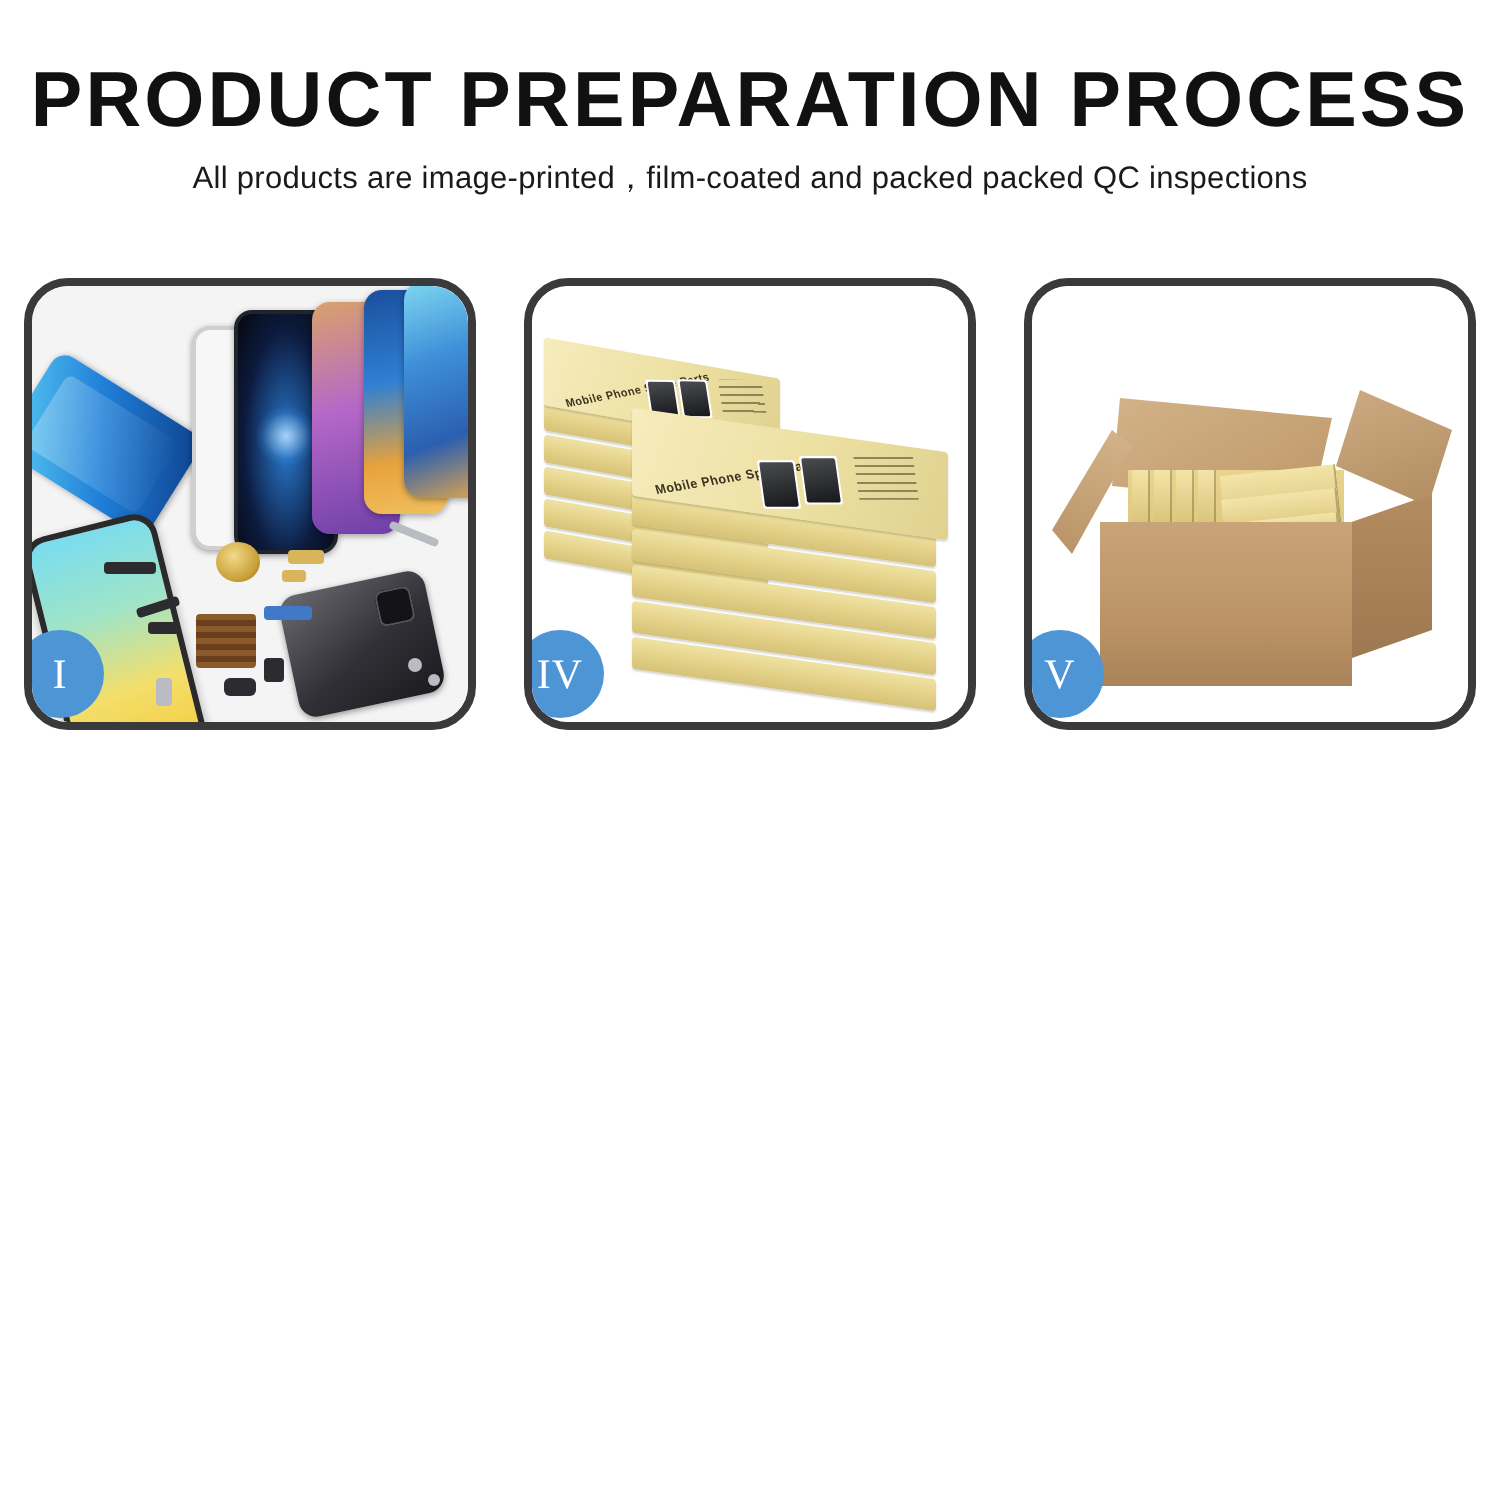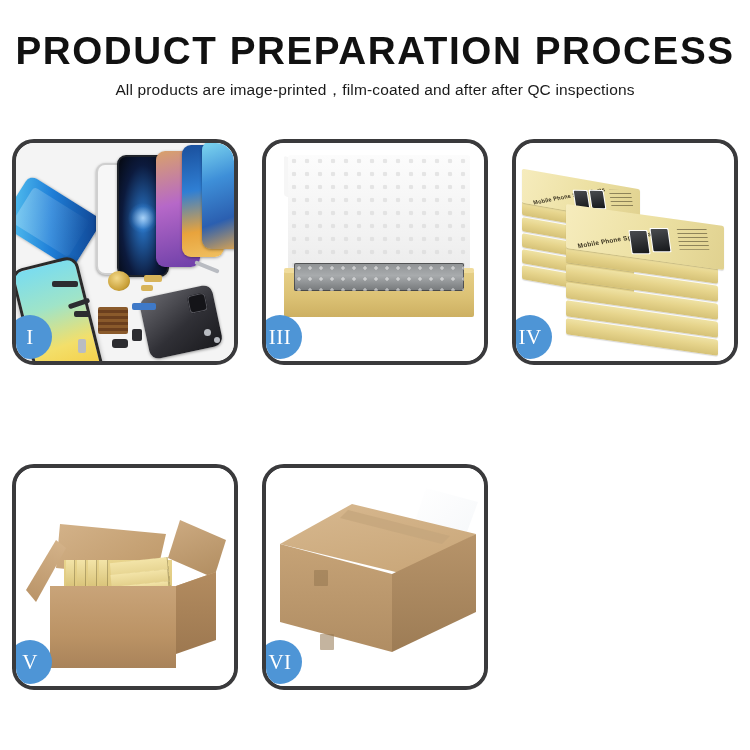--- a/index.html
+++ b/index.html
@@ -366,21 +366,21 @@
     position:absolute; left: 150px; top: 20px; width: 62px; height: 52px;
     background: linear-gradient(140deg, rgba(255,255,255,.9), rgba(236,240,244,.5));
     clip-path: polygon(10px 0, 62px 14px, 48px 52px, 0 30px);
   }
 </style>
 </head>
 <body>
 
 <div id="header">
   <div id="page-title">PRODUCT PREPARATION PROCESS</div>
-  <div id="page-subtitle">All products are image-printed，film-coated and after after QC inspections</div>
+  <div id="page-subtitle">All products are image-printed，film-coated and packed packed QC inspections</div>
 </div>
 
 <div id="process-grid">
 
   <div class="panel-cell">
     <div class="panel">
       <div class="panel-inner">
         <div class="p1-bg"></div>
 
         <div class="fan-phone fan-1"></div>
@@ -406,37 +406,20 @@
         <div class="part pt-dark" style="left:116px; top:186px; width:10px; height:12px; border-radius:2px;"></div>
         <div class="part pt-silver" style="left:188px; top:186px; width:7px; height:7px; border-radius:50%;"></div>
         <div class="part pt-silver" style="left:198px; top:194px; width:6px; height:6px; border-radius:50%;"></div>
         <div class="part pt-silver" style="left:178px; top:122px; width:26px; height:4px; transform:rotate(22deg);"></div>
       </div>
       <div class="step-badge">I</div>
     </div>
   </div>
 
 
-  <div class="panel-cell">
-    <div class="panel">
-      <div class="panel-inner">
-        <div class="p3-bg"></div>
-        <div class="foam-flap-l"></div>
-        <div class="foam-flap-r"></div>
-        <div class="foam-lid">
-          <div class="foam-texture"></div>
-        </div>
-        <div class="kraft-box-open">
-          <div class="kraft-lip"></div>
-          <div class="kraft-inner-screen"></div>
-        </div>
-      </div>
-      <div class="step-badge">III</div>
-    </div>
-  </div>
 
   <div class="panel-cell">
     <div class="panel">
       <div class="panel-inner">
         <div class="p4-bg"></div>
         <div class="stack">
 
           <div class="ybox" style="left:0px;  top:46px;  width:112px; height:14px; transform:skewY(10deg);"></div>
           <div class="ybox" style="left:0px;  top:62px;  width:112px; height:14px; transform:skewY(10deg);"></div>
           <div class="ybox" style="left:0px;  top:78px;  width:112px; height:14px; transform:skewY(10deg);"></div>
@@ -496,29 +479,14 @@
 
         <div class="carton-rim"></div>
         <div class="carton-front"></div>
         <div class="carton-side"></div>
         <div class="flap flap-left"></div>
       </div>
       <div class="step-badge">V</div>
     </div>
   </div>
 
-  <div class="panel-cell">
-    <div class="panel">
-      <div class="panel-inner">
-        <div class="p6-bg"></div>
-        <div class="plastic-wrap"></div>
-        <div class="sealed-top"></div>
-        <div class="sealed-tape"></div>
-        <div class="sealed-left"></div>
-        <div class="sealed-right"></div>
-        <div class="seal-mark" style="left:48px; top:102px;"></div>
-        <div class="seal-mark" style="left:54px; top:166px;"></div>
-      </div>
-      <div class="step-badge">VI</div>
-    </div>
-  </div>
 
 </div>
 
 </body></html>

